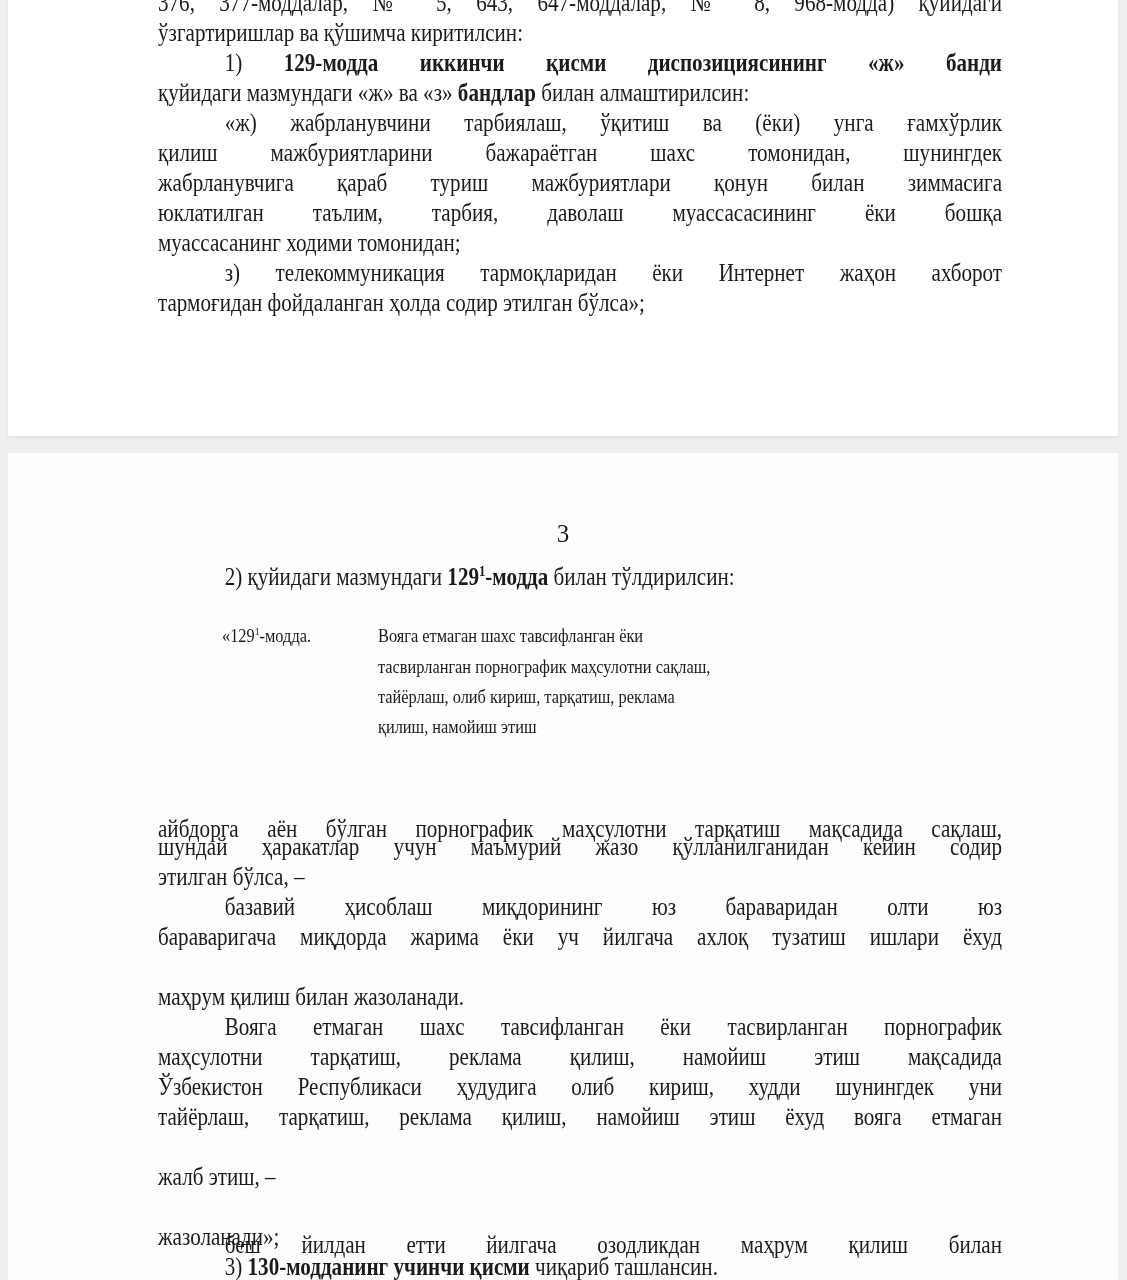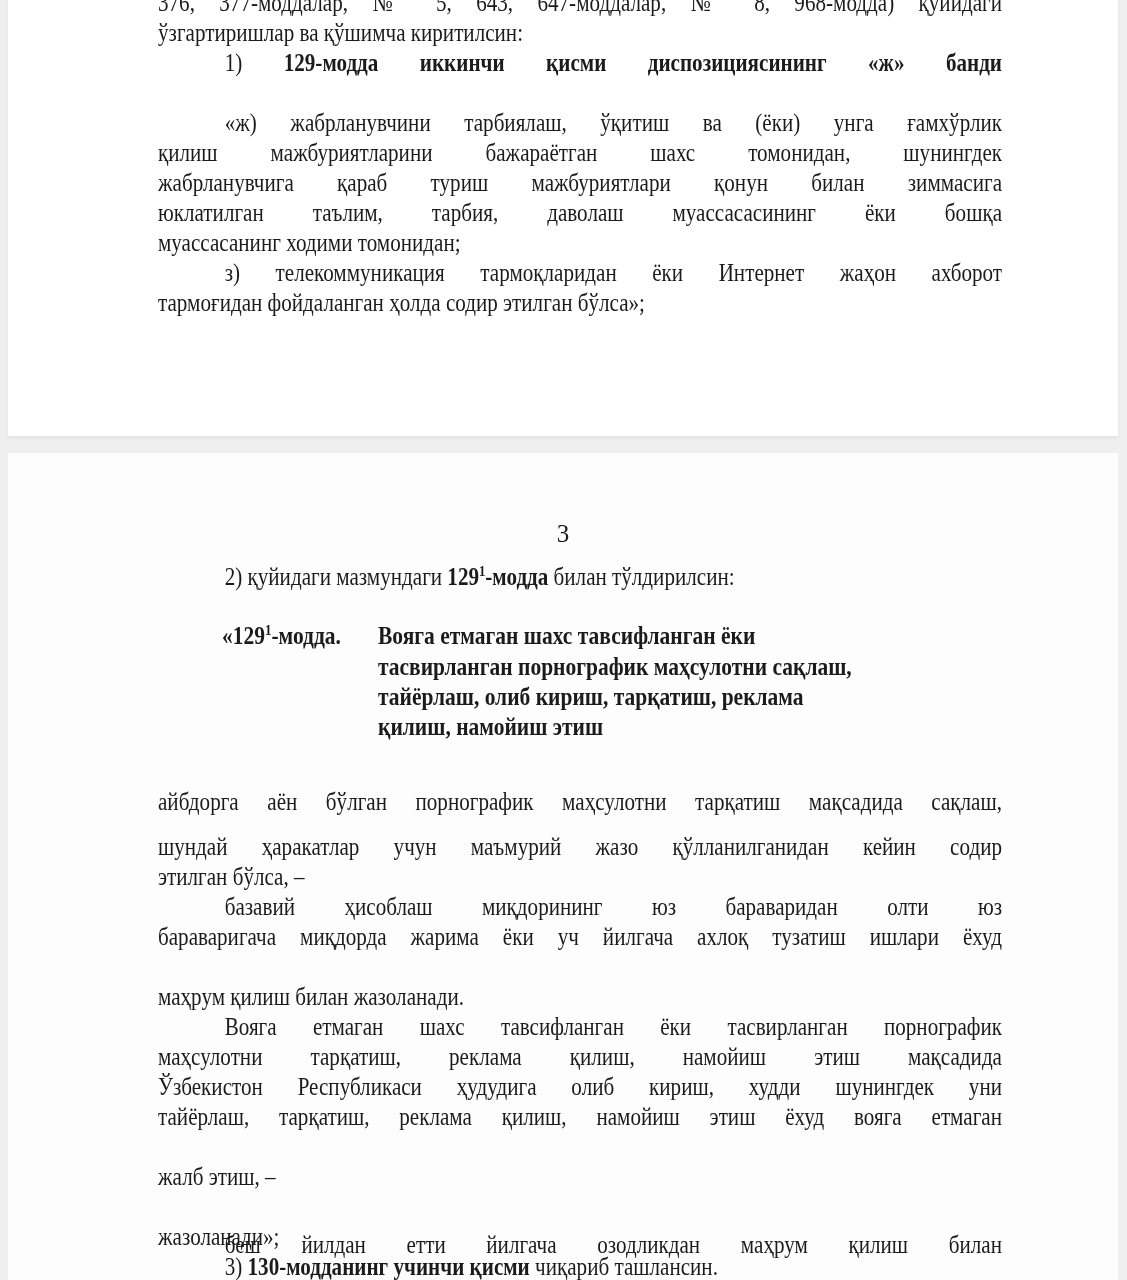--- a/index.html
+++ b/index.html
@@ -25,36 +25,39 @@
   .line .inner {
     display: block; width: 1000px;
     transform-origin: 0 0; transform: scaleX(0.844);
     text-align: justify; text-align-last: justify;
   }
   .line.last .inner { text-align-last: left; }
   .line.indent .inner { padding-left: 79px; box-sizing: border-box; }
   .b { font-weight: bold; }
   sup { font-size: 60%; line-height: 0; vertical-align: super; }
   .pageno { position: absolute; left: 0; width: 1110px; text-align: center; font-size: 25px; }
-  .heading { position: absolute; font-size: 25px; font-weight: bold; line-height: 30px; white-space: nowrap; }
+  .heading { position: absolute; font-size: 19px; font-weight: normal; line-height: 30px; white-space: nowrap; }
   .heading .inner { display:block; transform-origin: 0 0; transform: scaleX(0.86); }
 </style>
 </head>
 <body>
 
 <div class="page" id="page1">
   <div class="line" style="top:8px">
       <span class="inner">376, 377-моддалар, № 5, 643, 647-моддалар, № 8, 968-модда) қуйидаги</span>
     </div>
   <div class="line last" style="top:38px">
       <span class="inner">ўзгартиришлар ва қўшимча киритилсин:</span>
     </div>
 
   <div class="line indent" style="top:68px">
       <span class="inner"><span>1) </span><span class="b">129-модда иккинчи қисми диспозициясининг «ж» банди</span></span>
+    </div>
+  <div class="line last" style="top:98px">
+      <span class="inner"><span>қуйидаги мазмундаги «ж» ва «з» </span><span class="b">бандлар</span><span> билан алмаштирилсин:</span></span>
     </div>
 
   <div class="line indent" style="top:128px">
       <span class="inner">«ж) жабрланувчини тарбиялаш, ўқитиш ва (ёки) унга ғамхўрлик</span>
     </div>
   <div class="line" style="top:158px">
       <span class="inner">қилиш мажбуриятларини бажараётган шахс томонидан, шунингдек</span>
     </div>
   <div class="line" style="top:188px">
       <span class="inner">жабрланувчига қараб туриш мажбуриятлари қонун билан зиммасига</span>
@@ -90,21 +93,21 @@
   <div class="heading" style="left:370px; top:199px">
       <span class="inner">тасвирланган порнографик маҳсулотни сақлаш,</span>
     </div>
   <div class="heading" style="left:370px; top:229px">
       <span class="inner">тайёрлаш, олиб кириш, тарқатиш, реклама</span>
     </div>
   <div class="heading" style="left:370px; top:259px">
       <span class="inner">қилиш, намойиш этиш</span>
     </div>
 
-  <div class="line" style="top:334px">
+  <div class="line" style="top:361px">
       <span class="inner">айбдорга аён бўлган порнографик маҳсулотни тарқатиш мақсадида сақлаш,</span>
     </div>
   <div class="line" style="top:379px">
       <span class="inner">шундай ҳаракатлар учун маъмурий жазо қўлланилганидан кейин содир</span>
     </div>
   <div class="line last" style="top:409px">
       <span class="inner">этилган бўлса, –</span>
     </div>
 
   <div class="line indent" style="top:439px">

